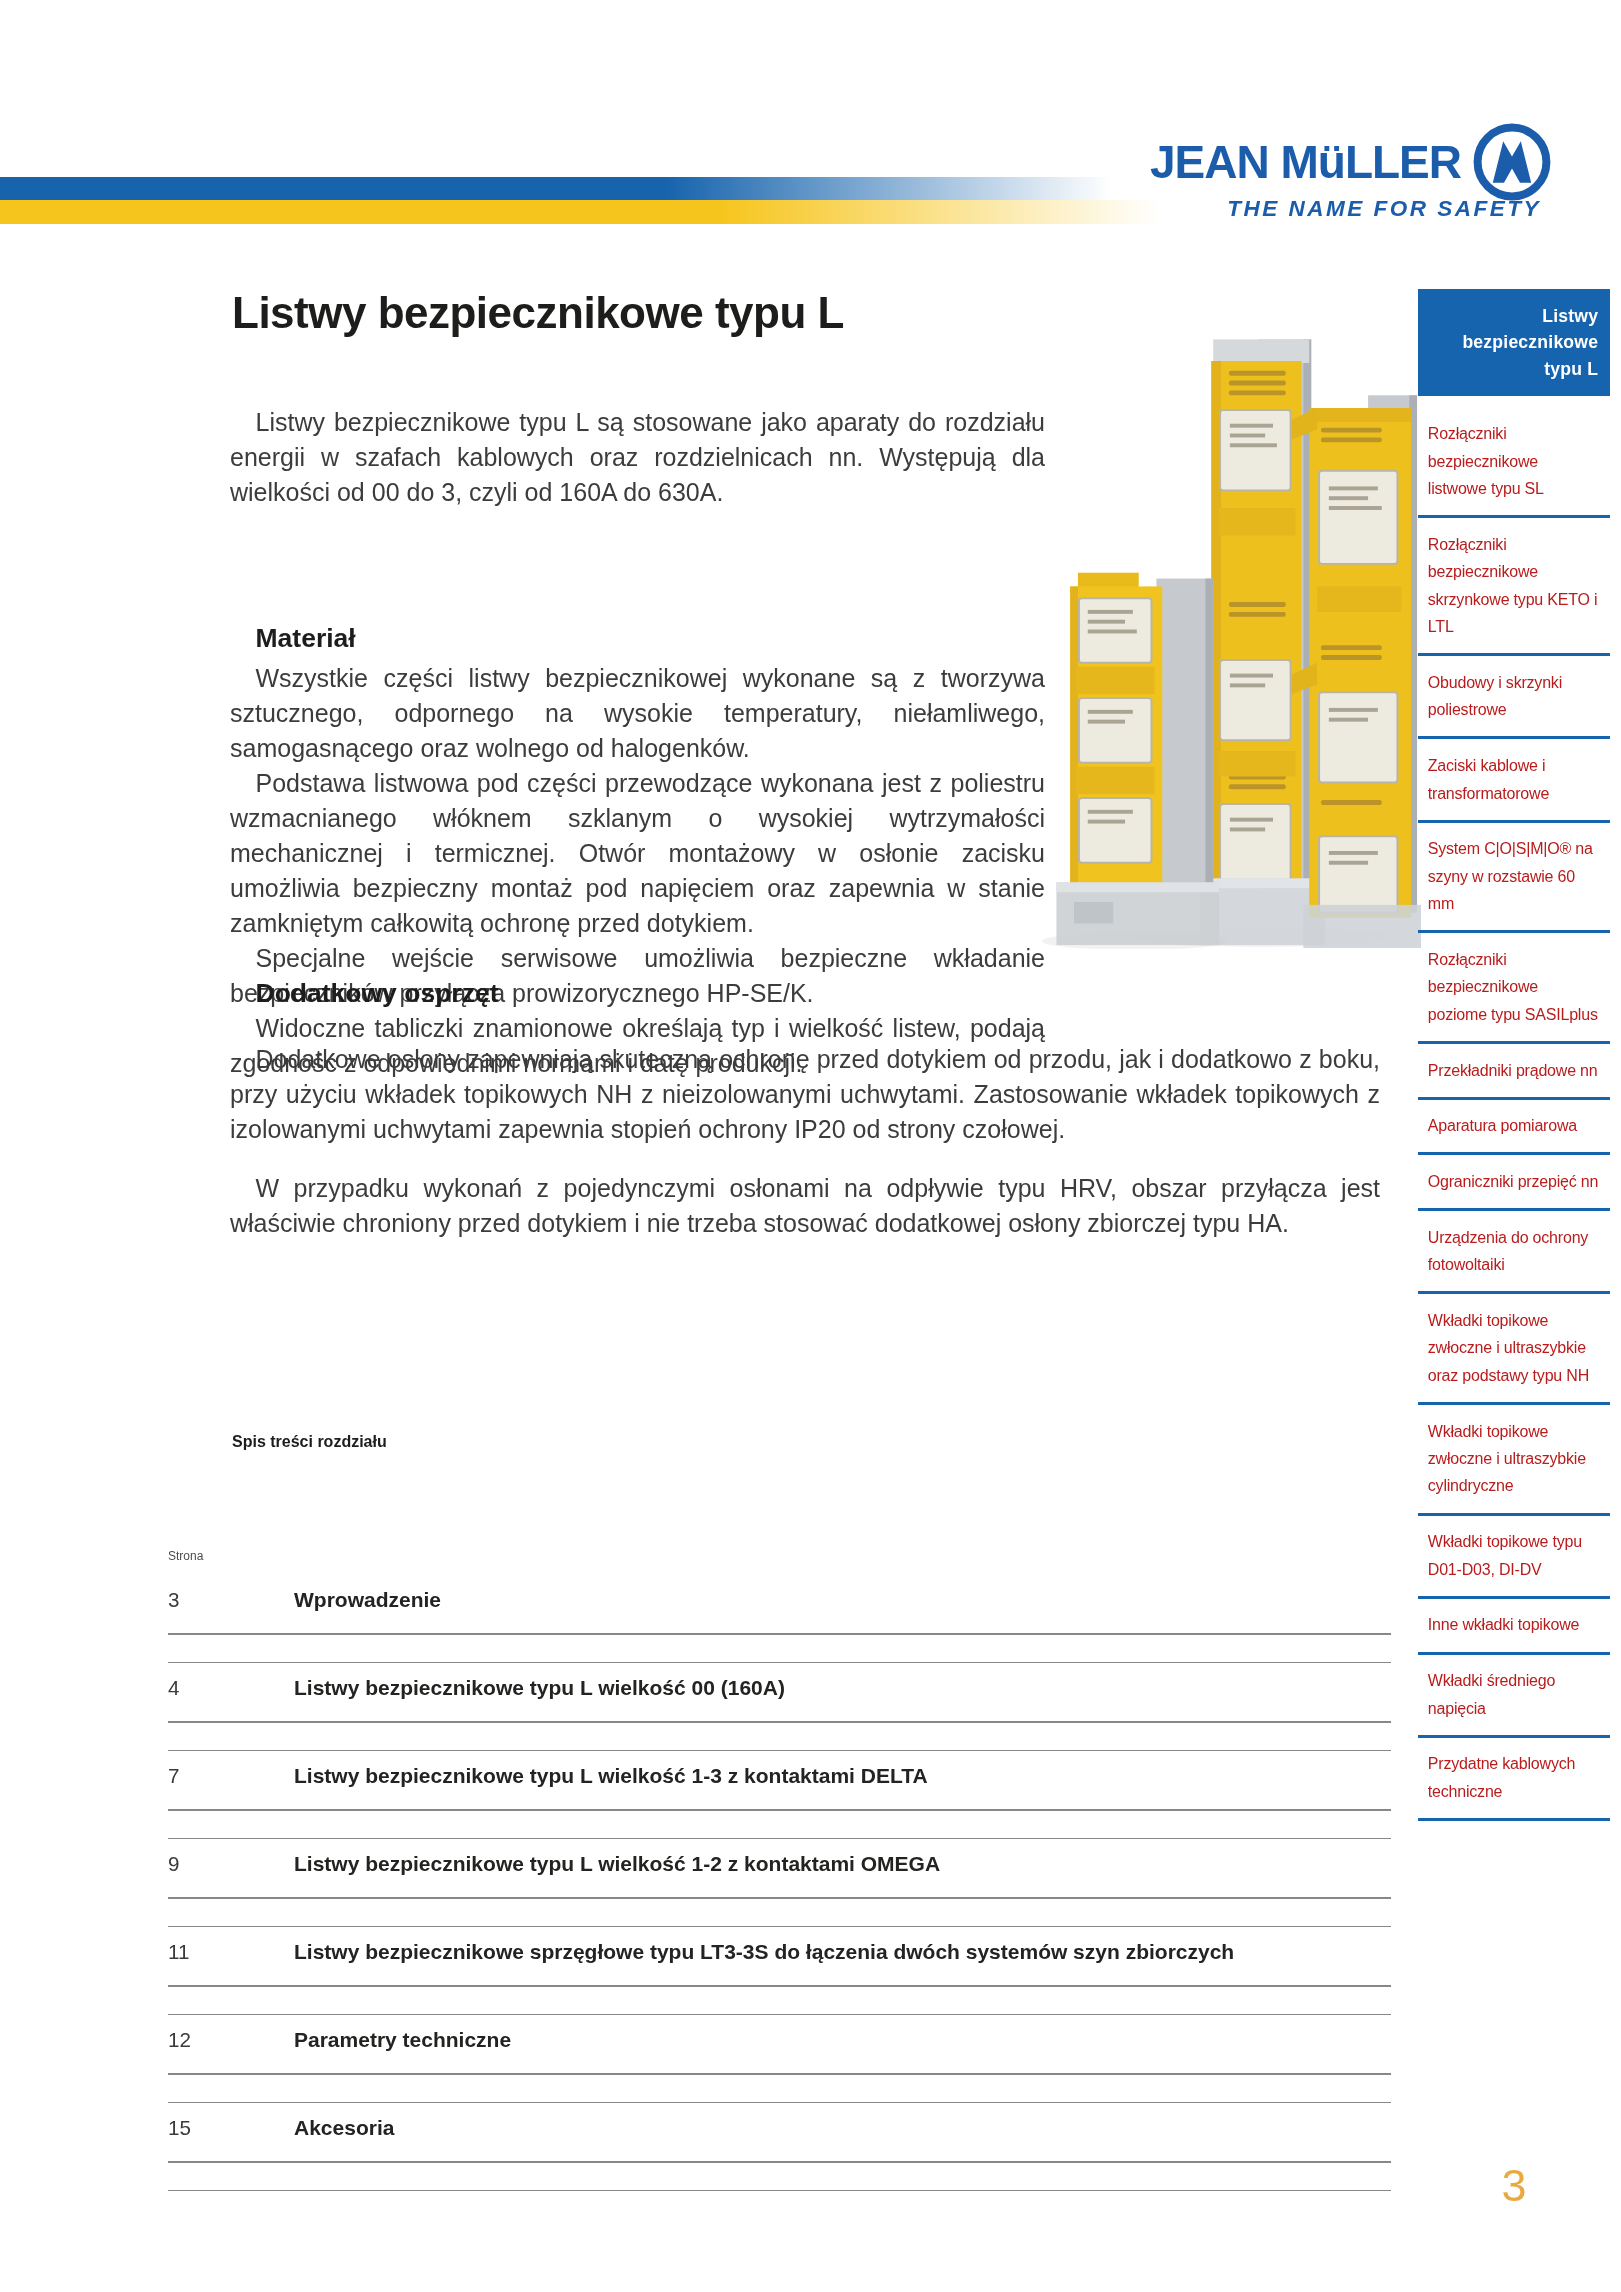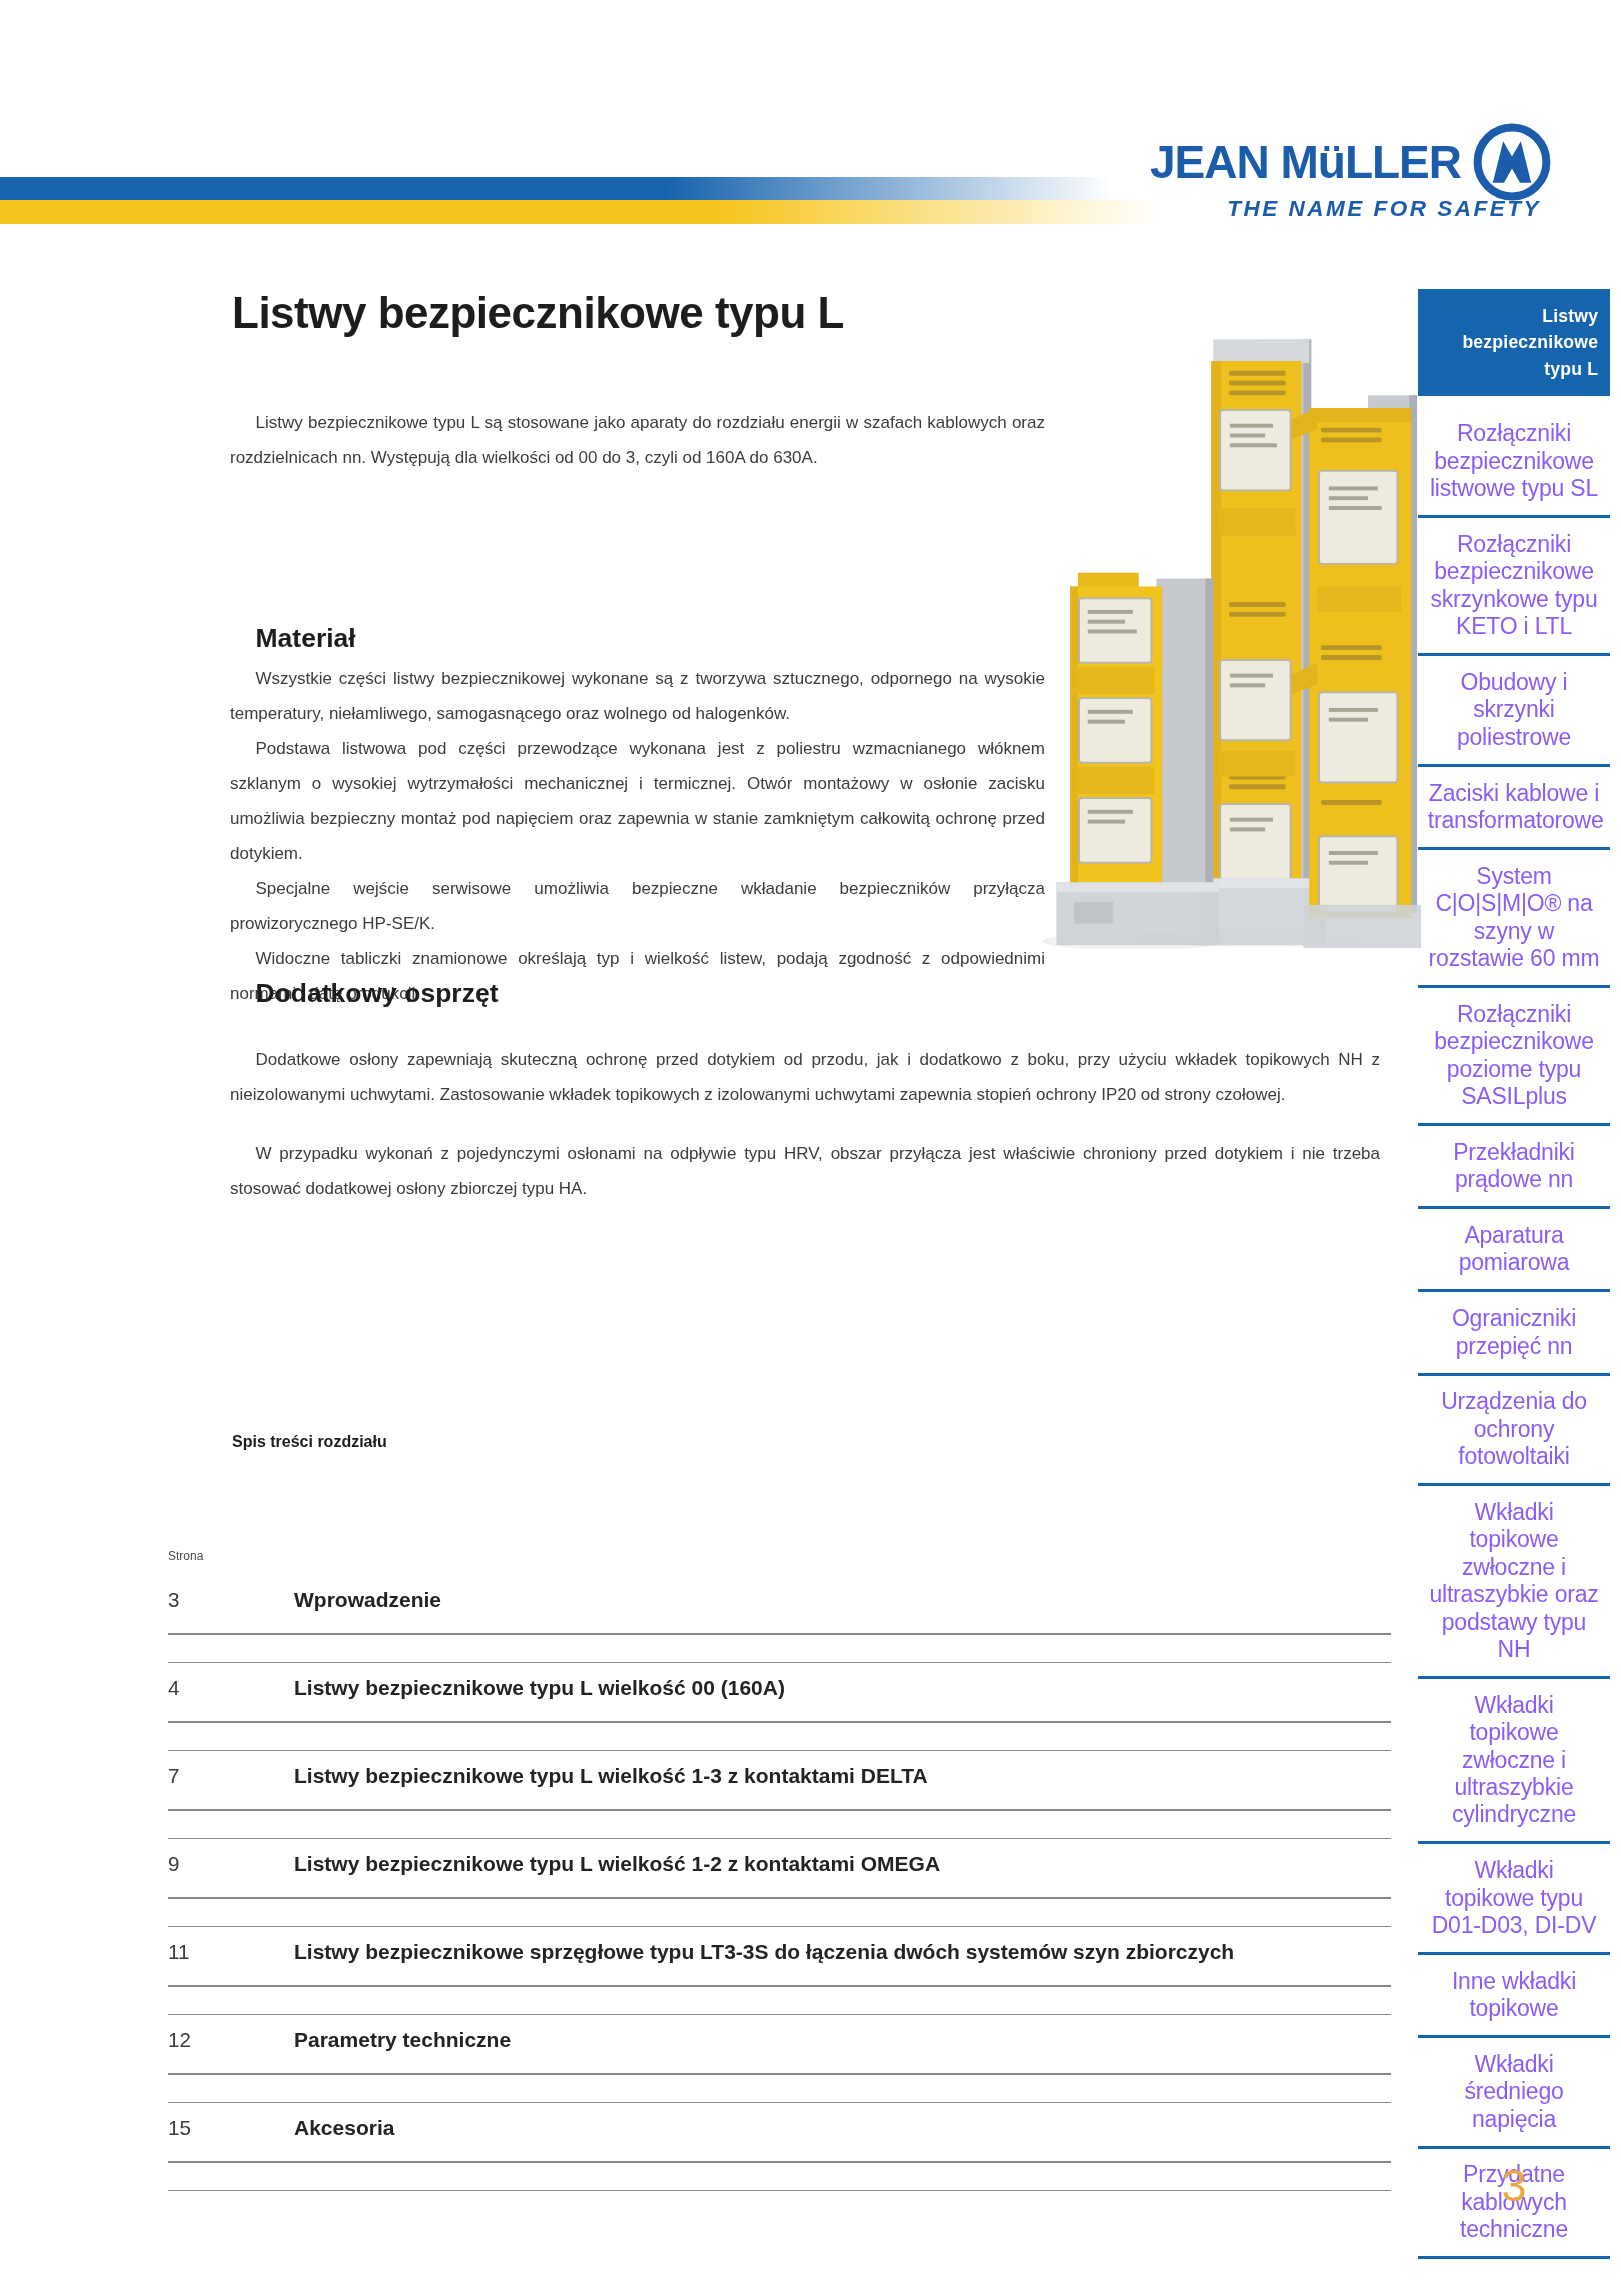--- a/index.html
+++ b/index.html
@@ -15,21 +15,21 @@
     font-size:46px;font-weight:bold;color:#1b5dab;letter-spacing:-1px;white-space:nowrap;}
   .brand-icon{position:absolute;left:1472px;top:122px;width:80px;height:80px;}
   .tagline{position:absolute;top:196px;left:1108px;width:433px;text-align:right;
     font-size:22.5px;font-weight:bold;font-style:italic;color:#1b5dab;letter-spacing:2.5px;white-space:nowrap;}
 
   
   .title{position:absolute;left:232px;top:288px;font-size:44px;font-weight:bold;
     color:#1d1d1b;letter-spacing:-0.5px;}
   .col{position:absolute;left:230px;width:815px;}
   .col-wide{position:absolute;left:230px;width:1150px;}
-  .body-p{margin:0 0 8.8px 0;font-size:17px;line-height:35px;text-align:justify;
+  .body-p{margin:0 0 8.8px 0;font-size:25px;line-height:35px;text-align:justify;
     text-indent:25.5px;color:#3c3c3c;}
   .body-p.tight{margin:0;}
   .sec-h{margin:0 0 6.9px 25.5px;font-size:26.5px;font-weight:bold;color:#1d1d1b;}
   .intro{top:405px;}
   .material{top:623px;}
   .accessories{top:978px;}
   .accessories .sec-h{margin-bottom:33px;}
   .accessories .body-p{margin-bottom:23.5px;}
 
   
@@ -43,22 +43,22 @@
   .toc-num{position:absolute;left:0;top:0;font-size:20.6px;color:#3a3a3a;}
   .toc-title{position:absolute;left:102px;top:0;font-size:21px;font-weight:bold;color:#232321;margin-left:24px;}
   .toc-l1,.toc-l2{position:absolute;left:0;right:0;height:0;border-top:2px solid #878787;}
   .toc-l1{top:45px;}
   .toc-l2{top:74px;border-top-width:1.5px;}
 
   
   .sidebar{position:absolute;left:1418px;top:289px;width:192px;}
   .sb-active{background:#1663ae;color:#ffffff;font-weight:bold;text-align:right;
     padding:13.7px 11.8px;font-size:17.6px;line-height:26.5px;margin-bottom:11.8px;letter-spacing:0.2px;}
-  .sb-item{text-align:center;padding:12.7px 9.8px;font-size:23px;line-height:27.4px;
-    color:#8b5cf6;border-bottom:3.9px solid #1663ae;letter-spacing:-0.2px;}
+  .sb-item{text-align:left;padding:12.7px 9.8px;font-size:16px;line-height:27.4px;
+    color:#b91c1c;border-bottom:3.9px solid #1663ae;letter-spacing:-0.2px;}
   .page-num{position:absolute;left:1418px;top:2160px;width:192px;text-align:center;
     font-size:45px;color:#e9a93e;}
 </style>
 </head>
 <body>
 
 <div class="page">
 
   <div class="bar-blue"></div>
   <div class="bar-yellow"></div>

